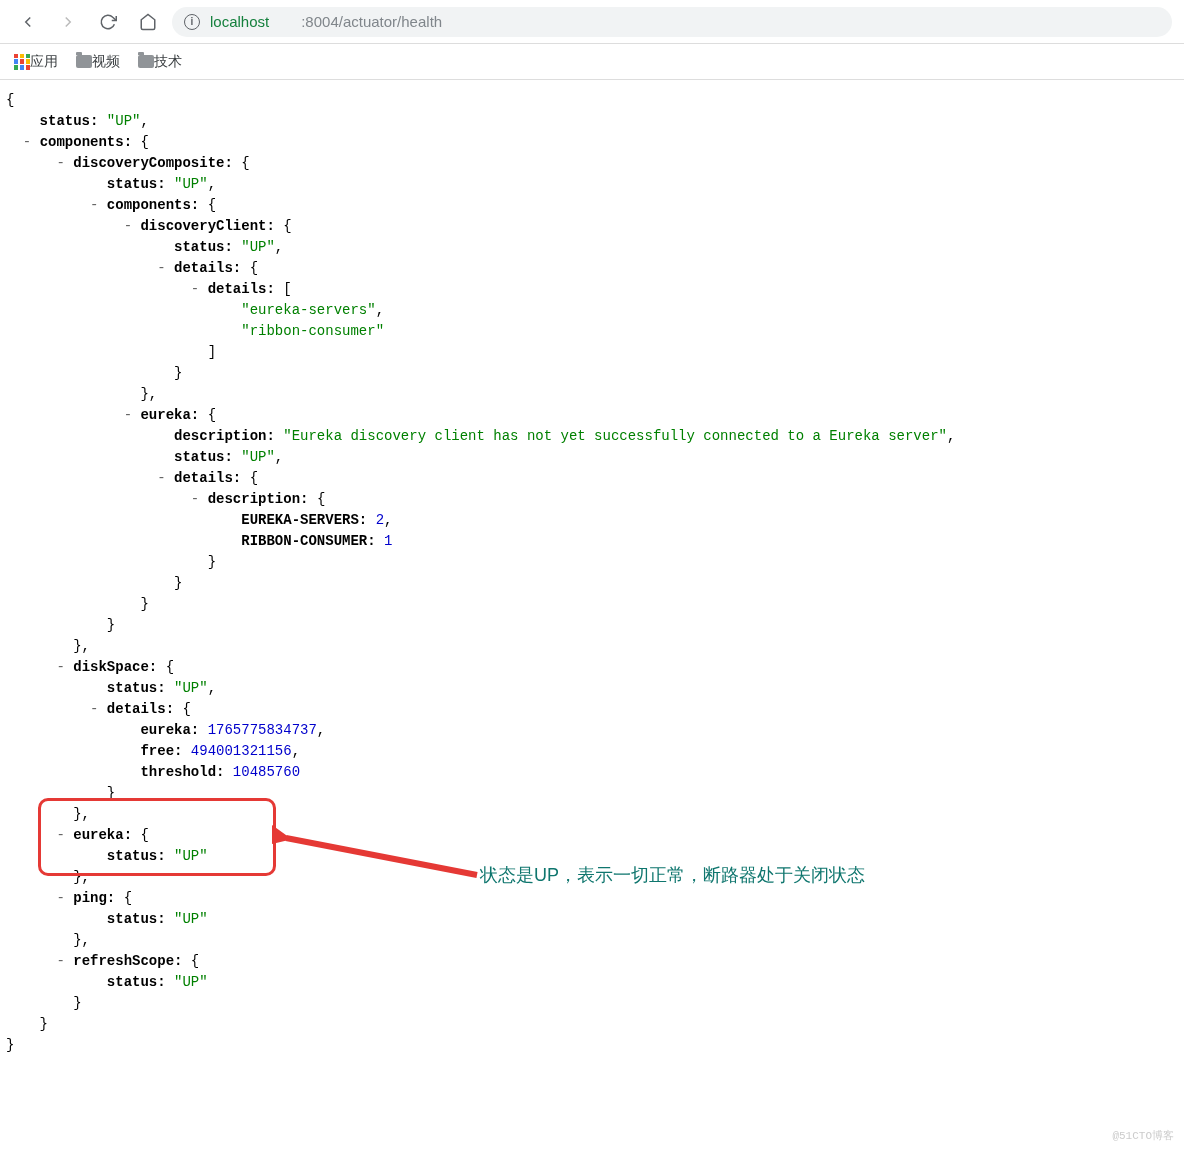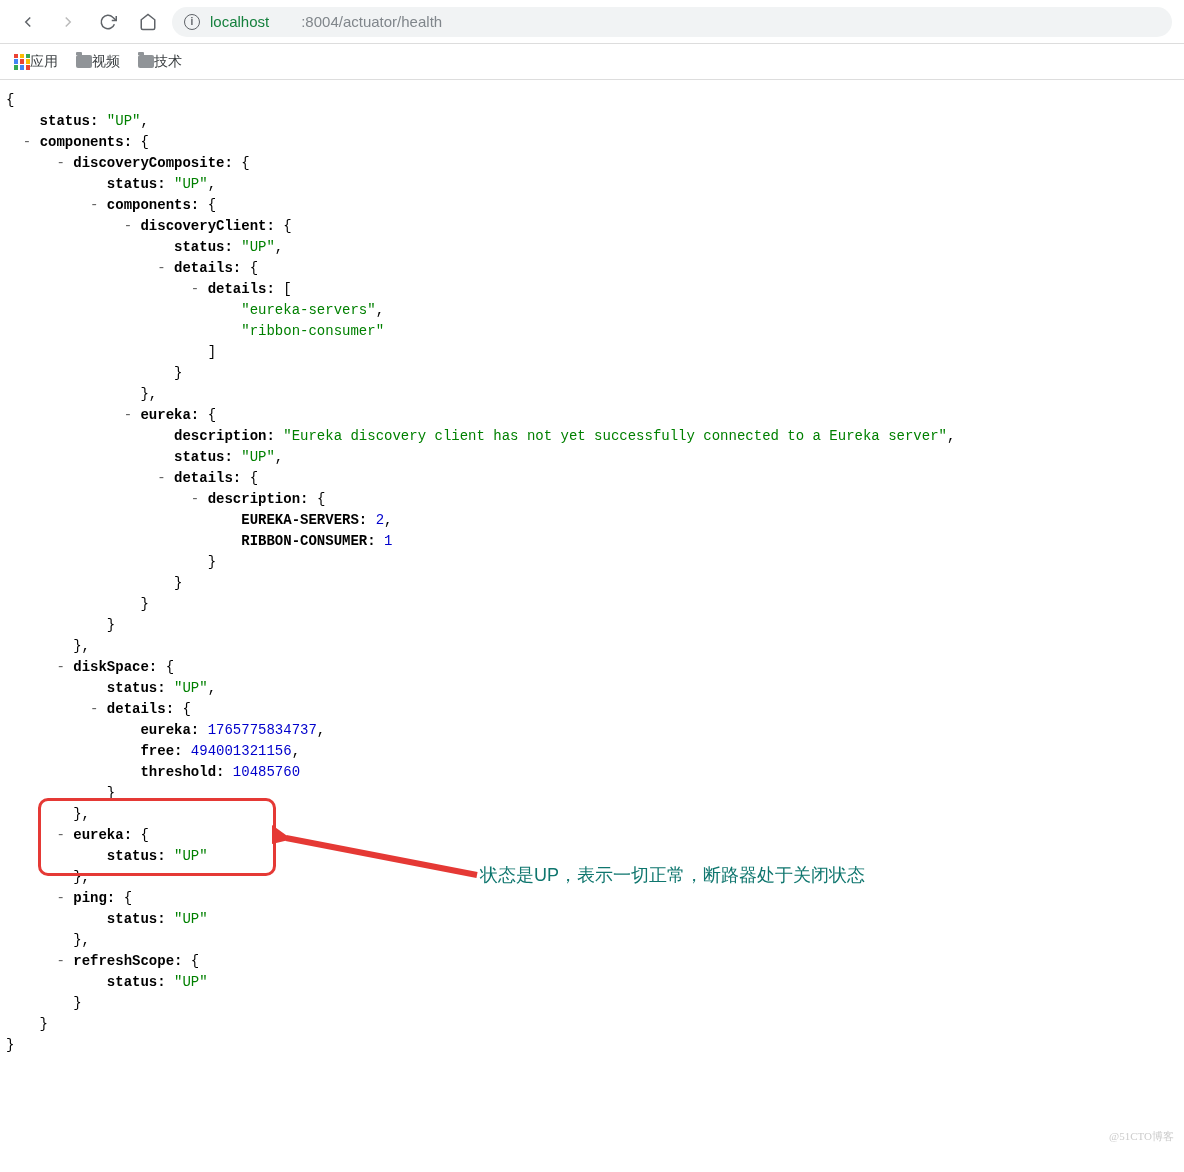--- a/index.html
+++ b/index.html
@@ -22,21 +22,21 @@
   .folder-icon { width: 16px; height: 13px; background: #909498; border-radius: 2px; position: relative; }
   .folder-icon::before { content:""; position:absolute; top:-3px; left:0; width:6px; height:3px; background:#909498; border-radius:1px 1px 0 0; }
   .content { position: relative; padding: 10px 6px; font-family: Menlo, Consolas, "Courier New", monospace; font-size: 14px; line-height: 1.5; white-space: pre; color: #000; }
   .k { font-weight: bold; color: #000; text-align: right; }
   .s { color: #008000; }
   .n { color: #0000cc; }
   .c { color: #666; }
   .highlight-box { position: absolute; border: 3px solid #e53935; border-radius: 10px; left: 38px; top: 718px; width: 238px; height: 78px; pointer-events:none; }
   .arrow { position: absolute; pointer-events:none; }
   .annotation { position: absolute; color: #0f766e; font-family: -apple-system, sans-serif; font-size: 18px; left: 480px; top: 782px; }
-  .watermark { position:absolute; right:10px; bottom:6px; color:#ccc; font-size:11px; font-family:Liberation Serif, serif;}
+  .watermark { position:absolute; right:10px; bottom:6px; color:#ccc; font-size:11px; font-family:Liberation Mono, monospace;}
 </style>
 </head>
 <body>
 
 <div class="toolbar">
   <div class="nav-btn">
     <svg viewBox="0 0 24 24" fill="none" stroke="currentColor" stroke-width="2">
         <path d="M15 18l-6-6 6-6"></path>
       </svg>
   </div>

